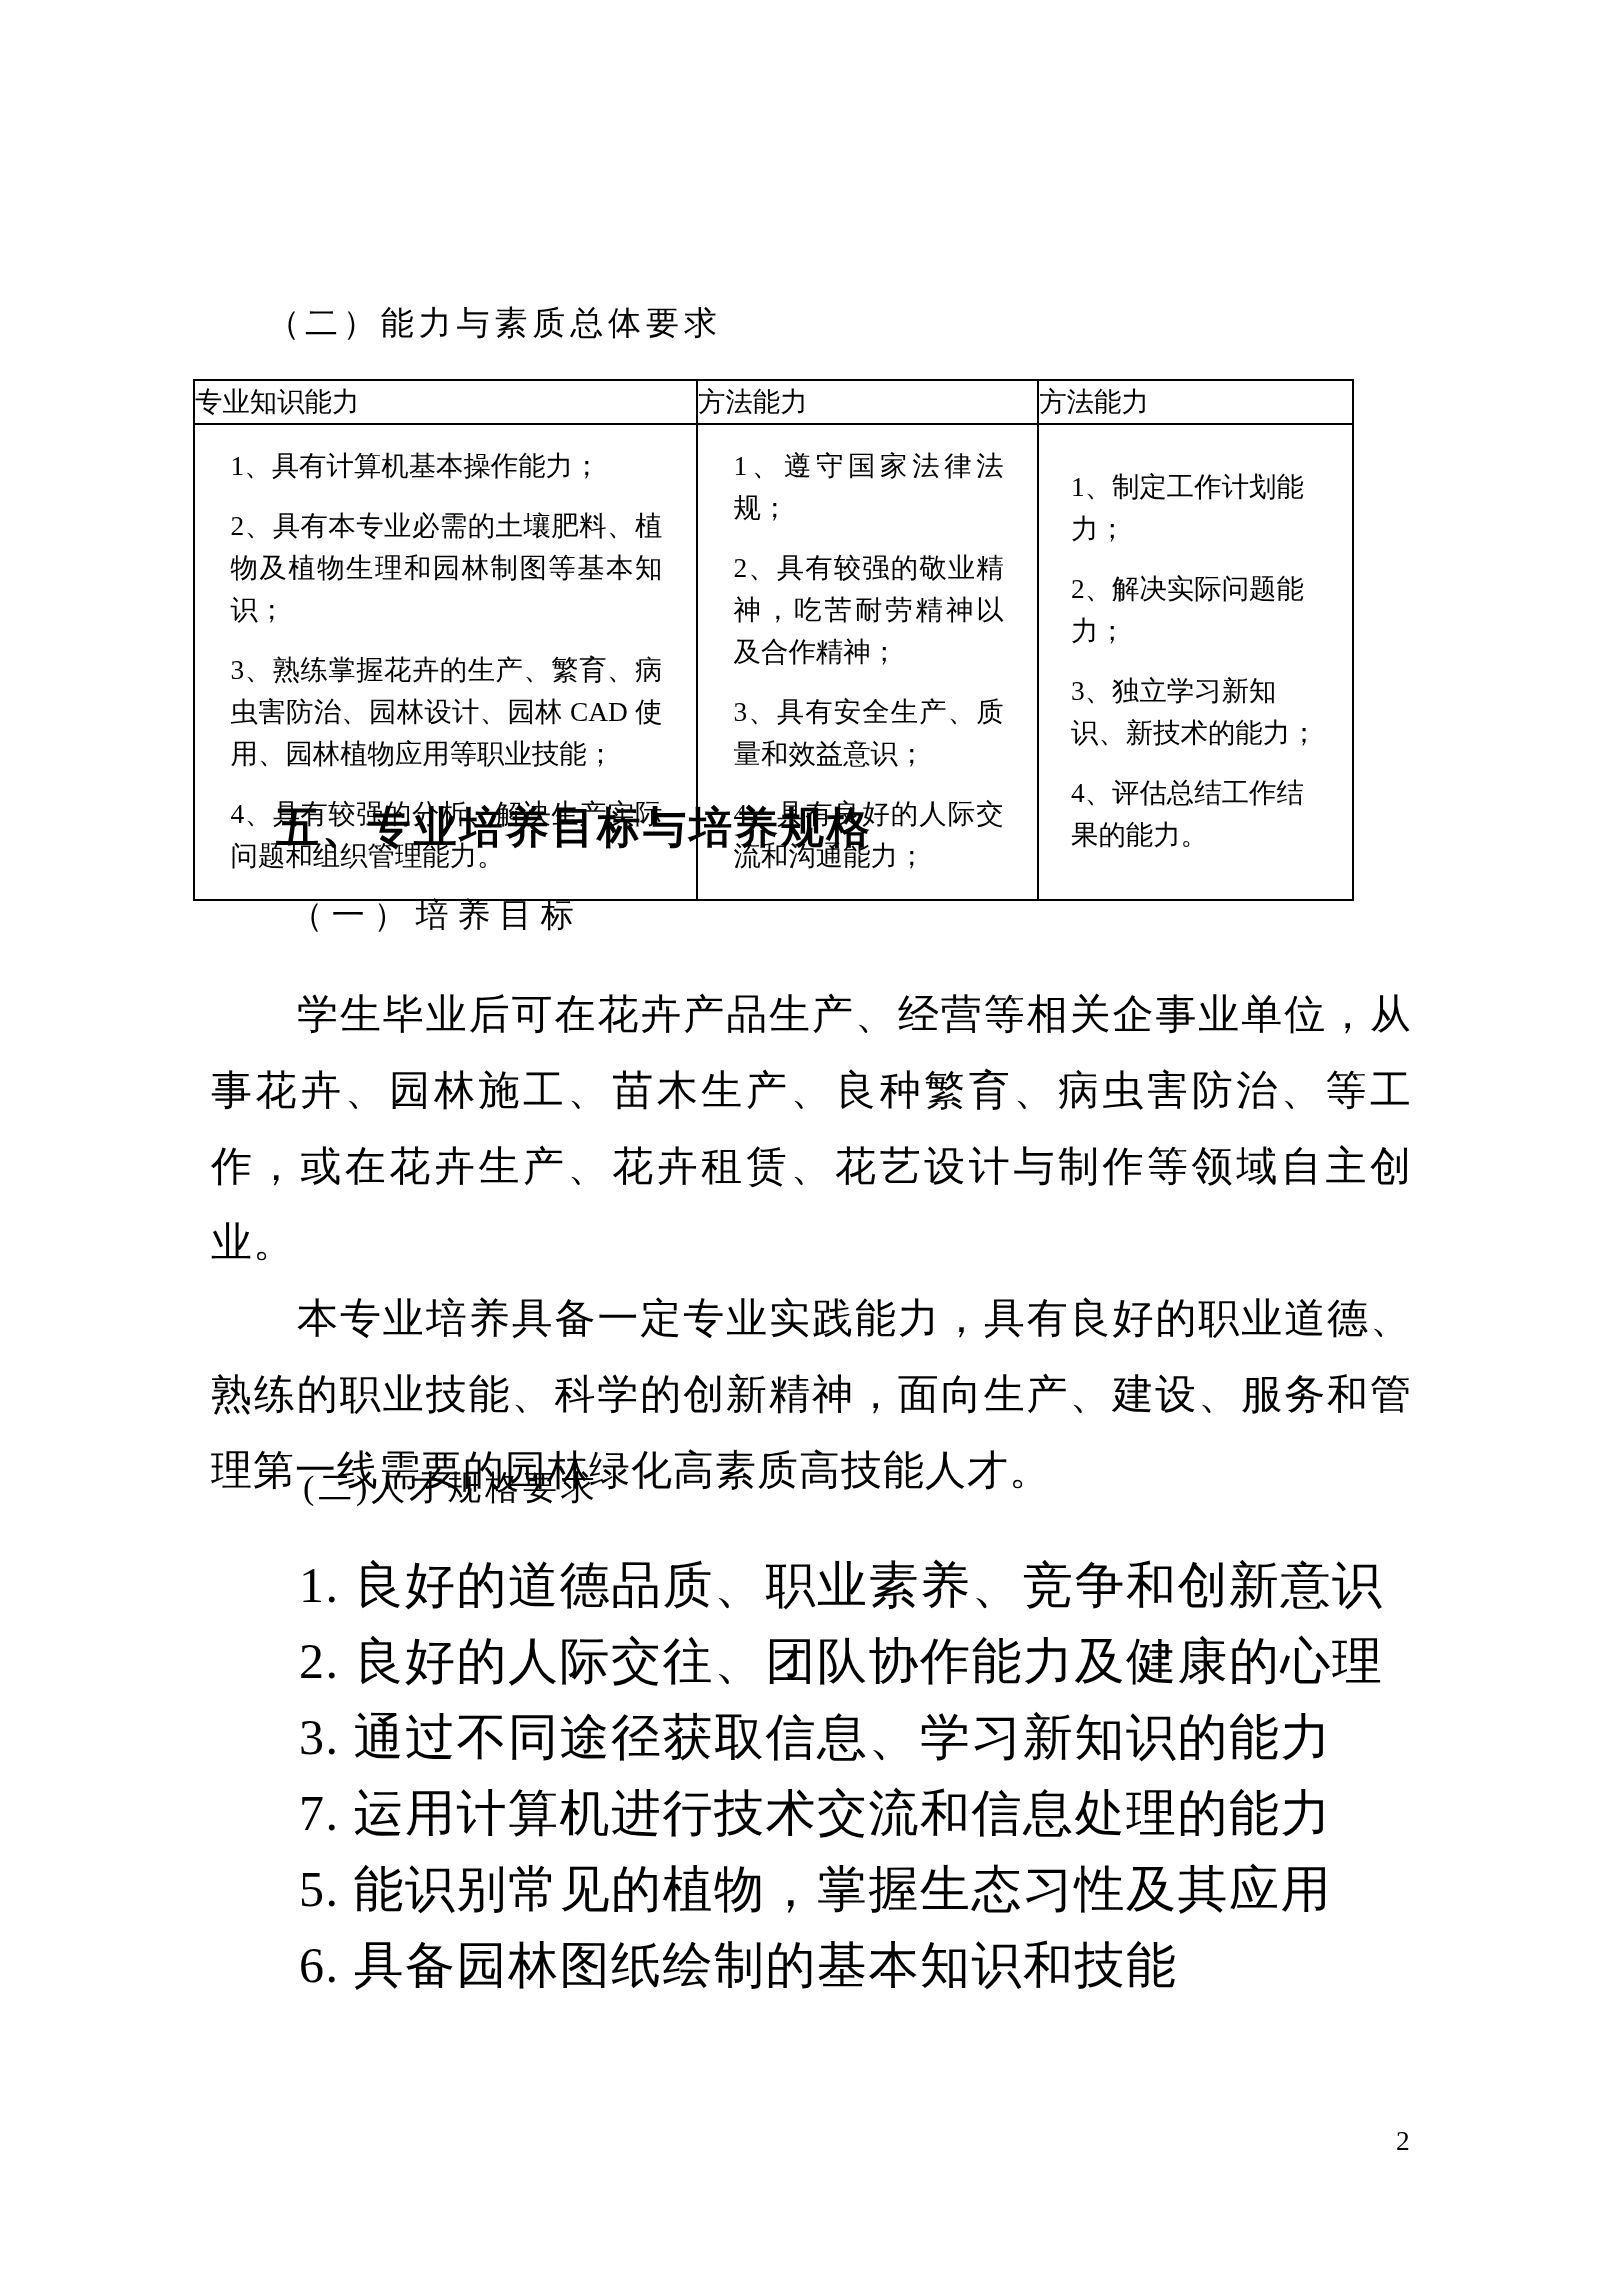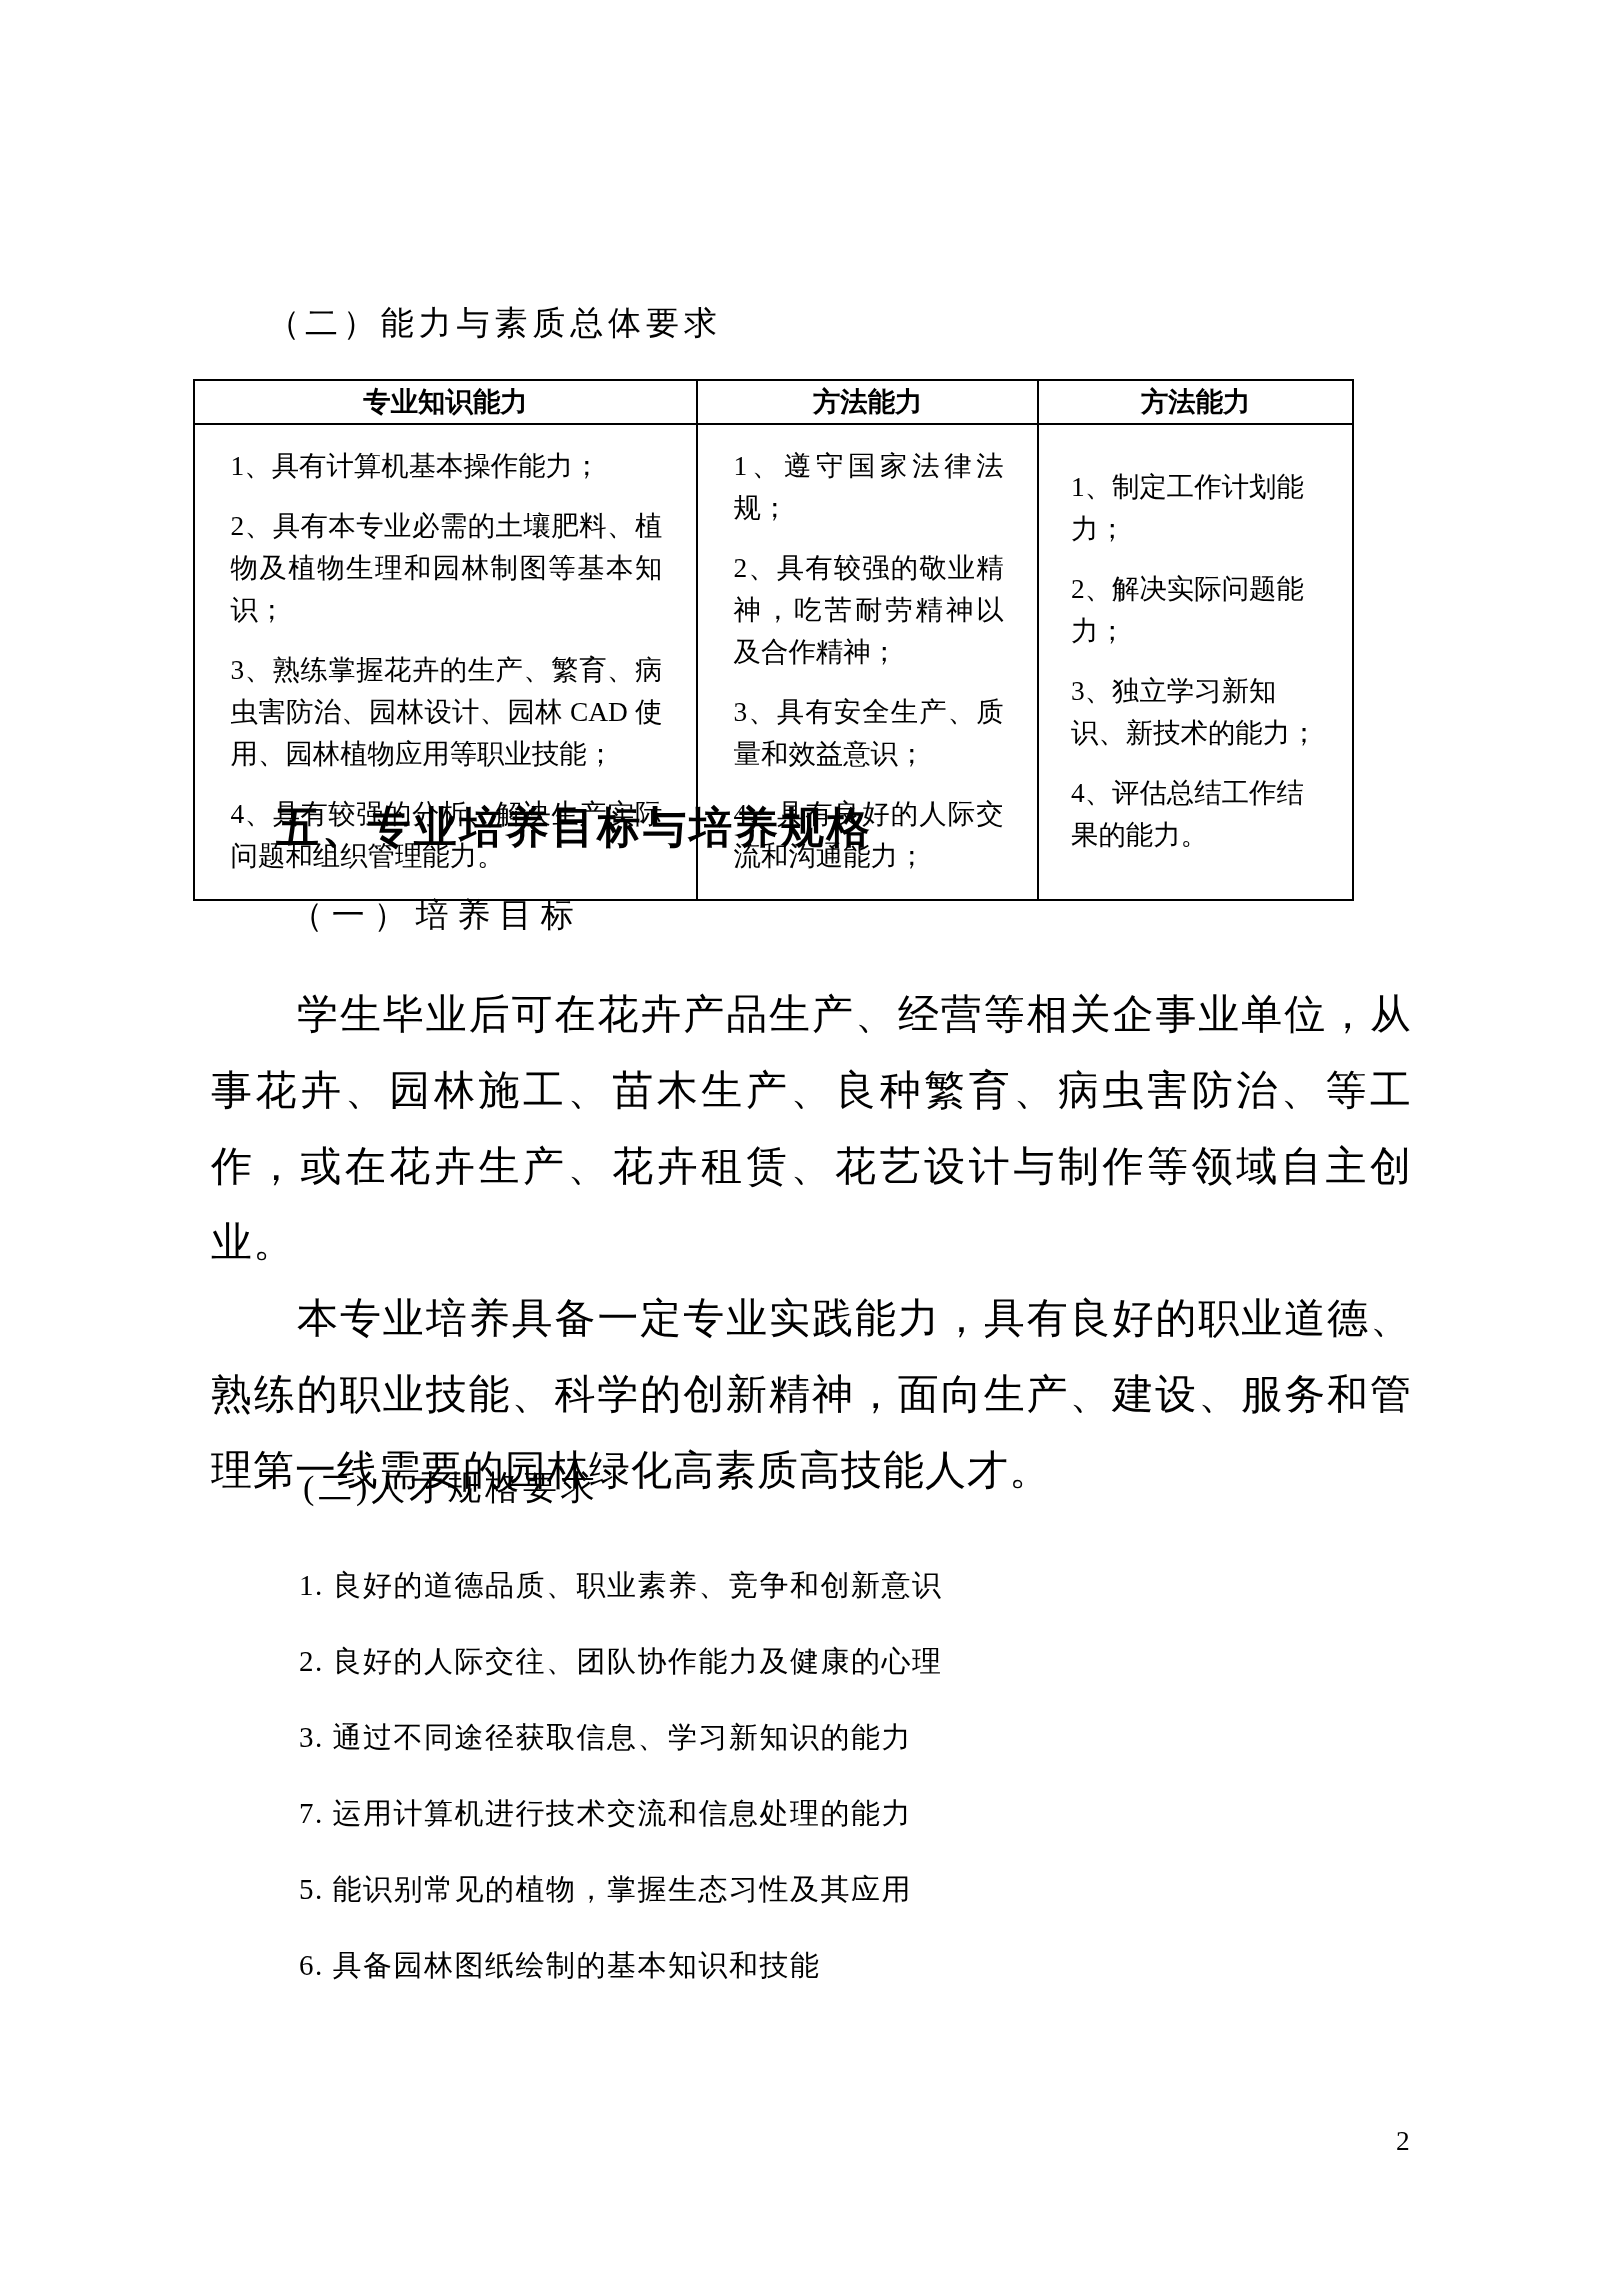--- a/index.html
+++ b/index.html
@@ -46,22 +46,22 @@
     width: 1161px;
     border-collapse: collapse;
     table-layout: fixed;
     font-size: 27.4px;
   }
   table.ability th, table.ability td {
     border: 2px solid #000000;
   }
   table.ability th {
     height: 42px;
-    font-weight: bold;
-    text-align: center;
+    font-weight: normal;
+    text-align: left;
     line-height: 42px;
     padding: 0;
   }
   table.ability td {
     vertical-align: top;
     padding: 2px 15.7px 3.9px 17.6px;
   }
   table.ability td.v-mid { vertical-align: middle; padding-left: 13.7px; }
   table.ability td p {
     margin: 18px;
@@ -87,21 +87,21 @@
 
   
   .req-list {
     position: absolute;
     left: 211px; top: 1547px;
     width: 1235px;
   }
   .req-list p {
     margin: 0;
     padding-left: 88px;
-    font-size: 29px;
+    font-size: 50px;
     line-height: 76px;
     letter-spacing: 1.5px;
     white-space: nowrap;
   }
 
   .page-num {
     position: absolute;
     left: 1396px; top: 2125px;
     font-size: 27.4px;
     line-height: 33px;

